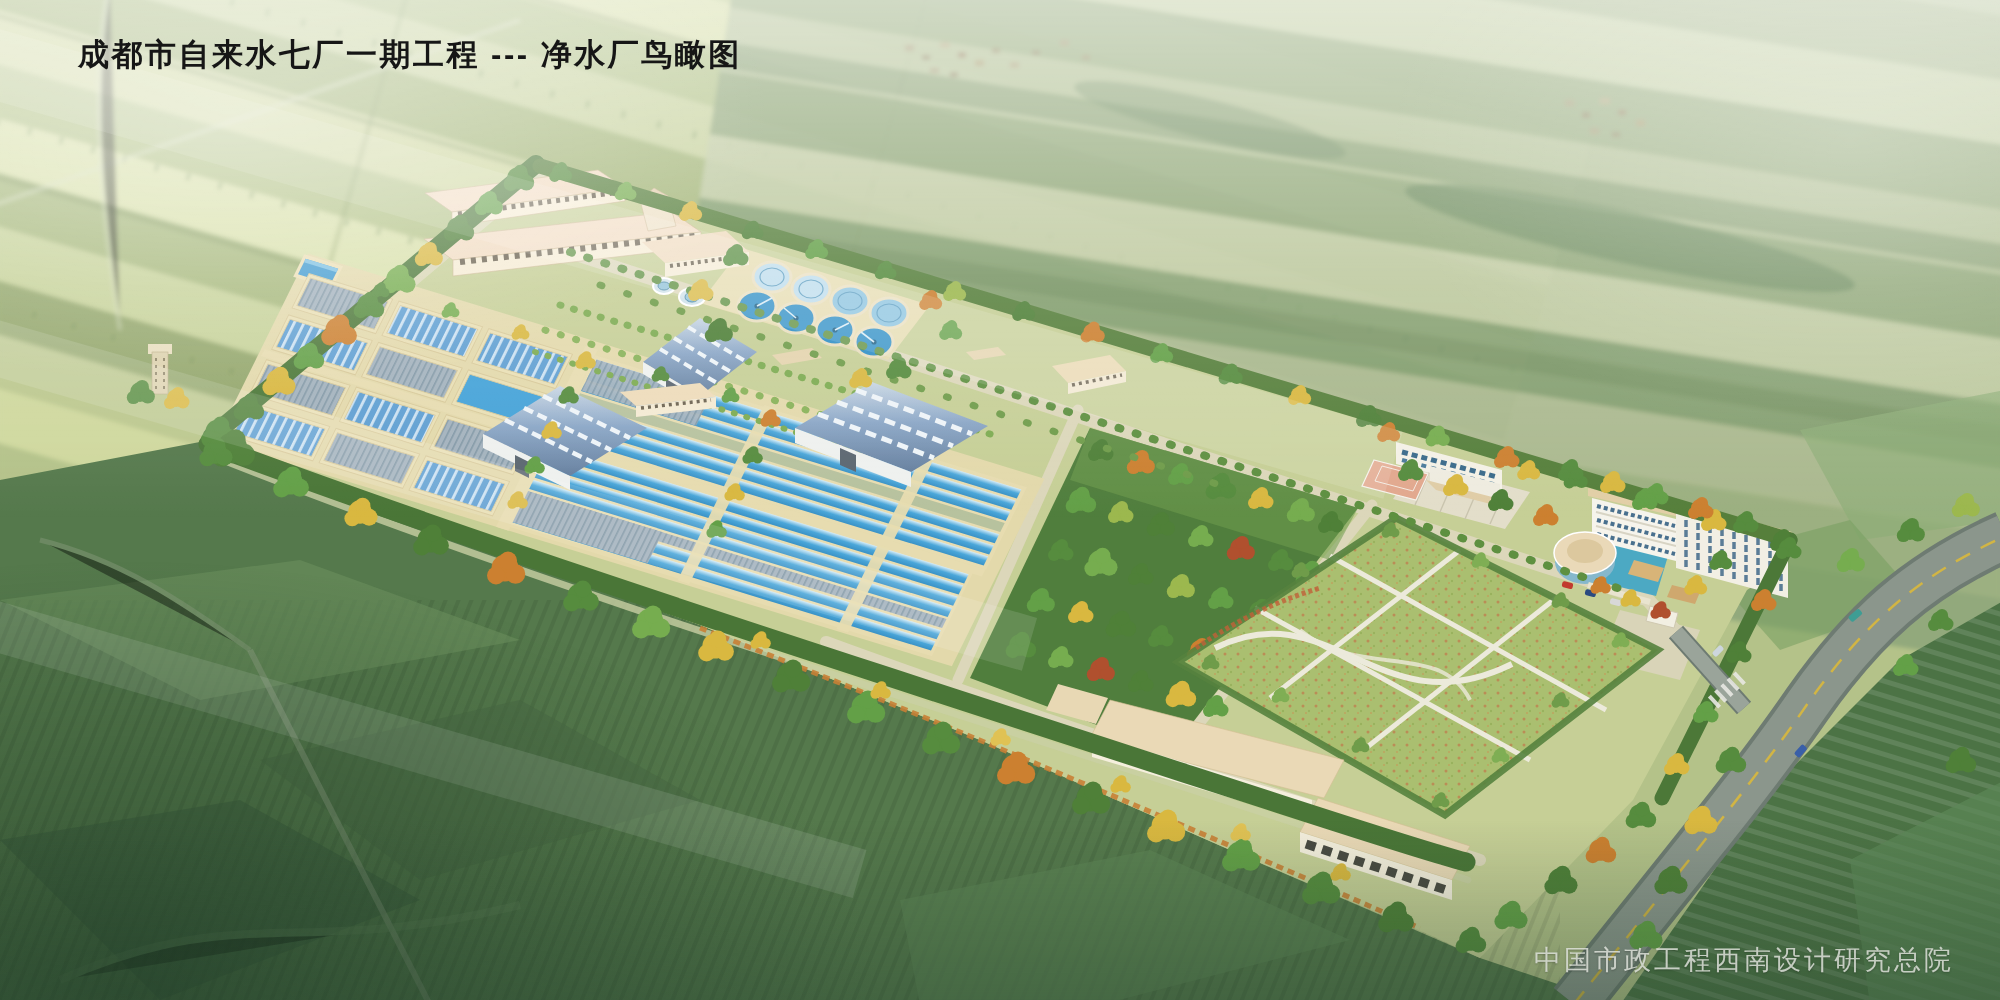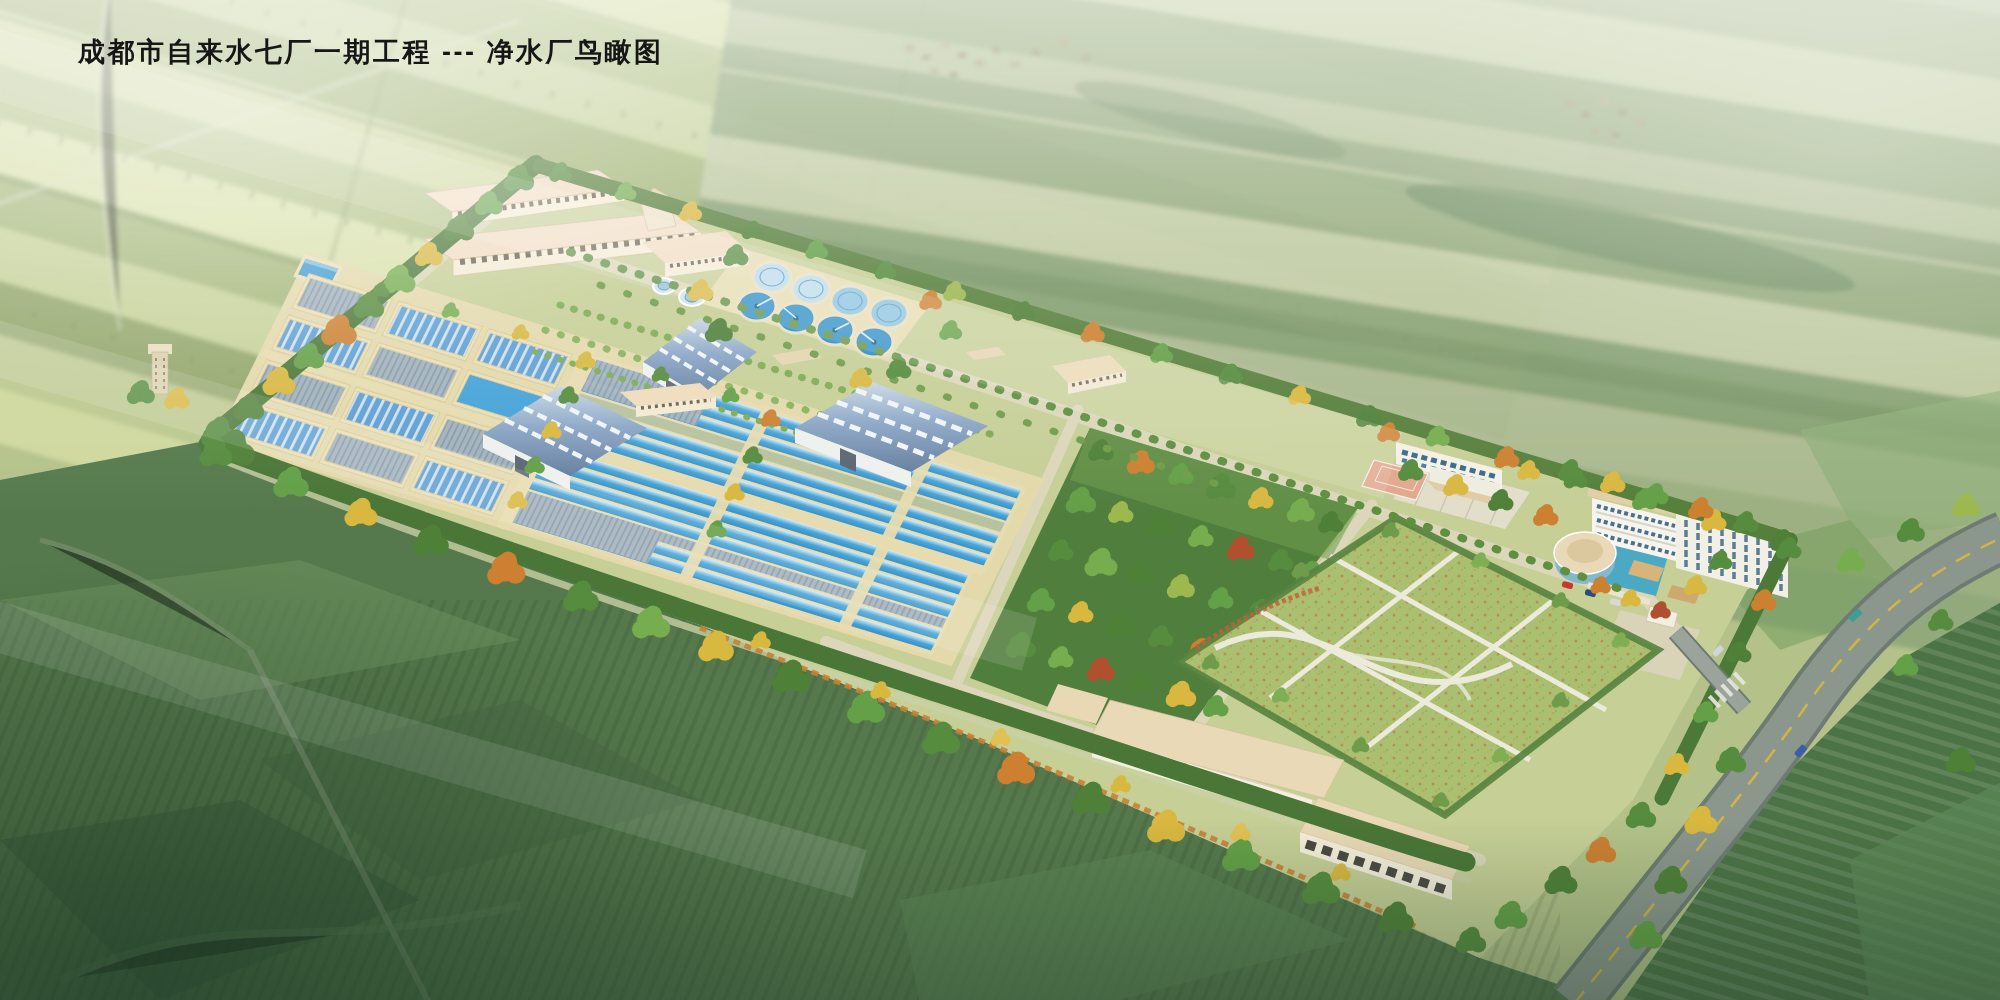--- a/index.html
+++ b/index.html
@@ -1,19 +1,19 @@
 <!DOCTYPE html>
 <html><head>
 <meta charset="utf-8">
 <style>
   html,body{margin:0;padding:0;background:#222;}
   .canvas{position:relative;width:2000px;height:1000px;overflow:hidden;
           font-family:"Liberation Sans","DejaVu Sans",sans-serif;background:#b4c289;}
   .canvas svg{position:absolute;left:0;top:0;}
-  .title{position:absolute;left:78px;top:34px;font-size:27px;font-weight:700;
+  .title{position:absolute;left:78px;top:34px;font-size:31px;font-weight:700;
          color:#161616;letter-spacing:2.5px;white-space:nowrap;}
   .credit{position:absolute;right:46px;top:942px;font-size:27px;font-weight:400;
           color:rgba(224,228,220,.84);letter-spacing:3px;white-space:nowrap;
           text-shadow:0 1px 2px rgba(0,0,0,.25);}
 </style>
 </head>
 <body>
 
 <div class="canvas">
 <svg width="2000" height="1000" viewBox="0 0 2000 1000">
@@ -633,13 +633,14 @@
     <rect x="-300" y="150" width="1700" height="70"></rect>
     <rect x="-300" y="430" width="1400" height="55"></rect>
     <rect x="-300" y="700" width="1300" height="50"></rect>
   </g>
   <ellipse cx="120" cy="990" rx="760" ry="430" fill="url(#gVig)"></ellipse>
   <rect x="0" y="820" width="2000" height="180" fill="url(#gVigB)"></rect>
 </g>
 </svg>
 
 <div class="title">成都市自来水七厂一期工程 --- 净水厂鸟瞰图</div>
+<div class="credit">中国市政工程西南设计研究总院</div>
 </div>
 
 </body></html>

